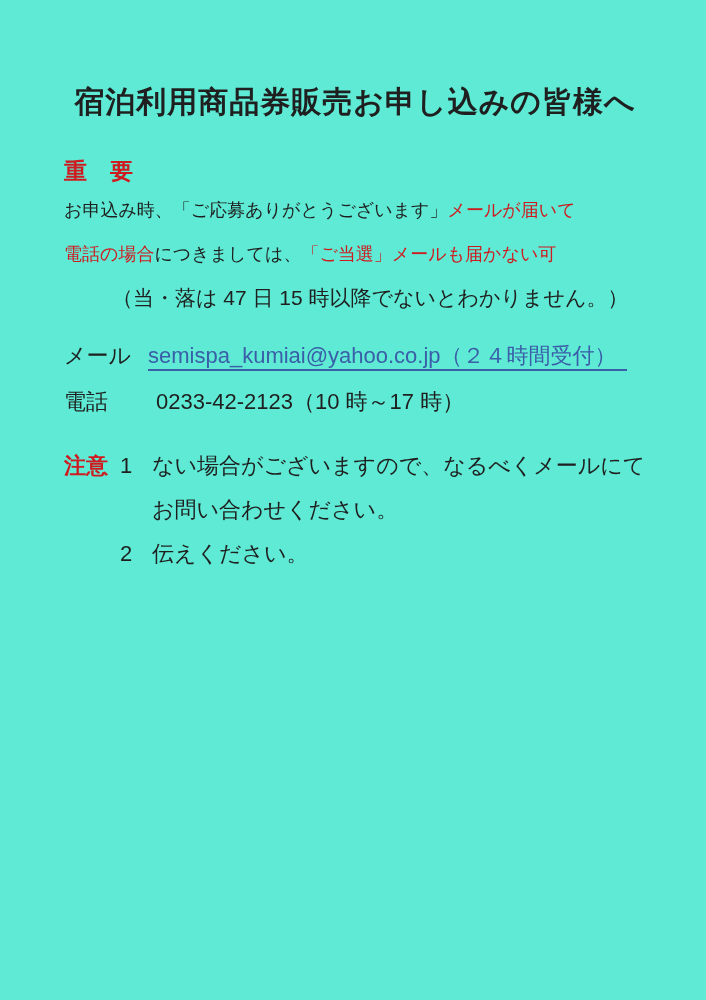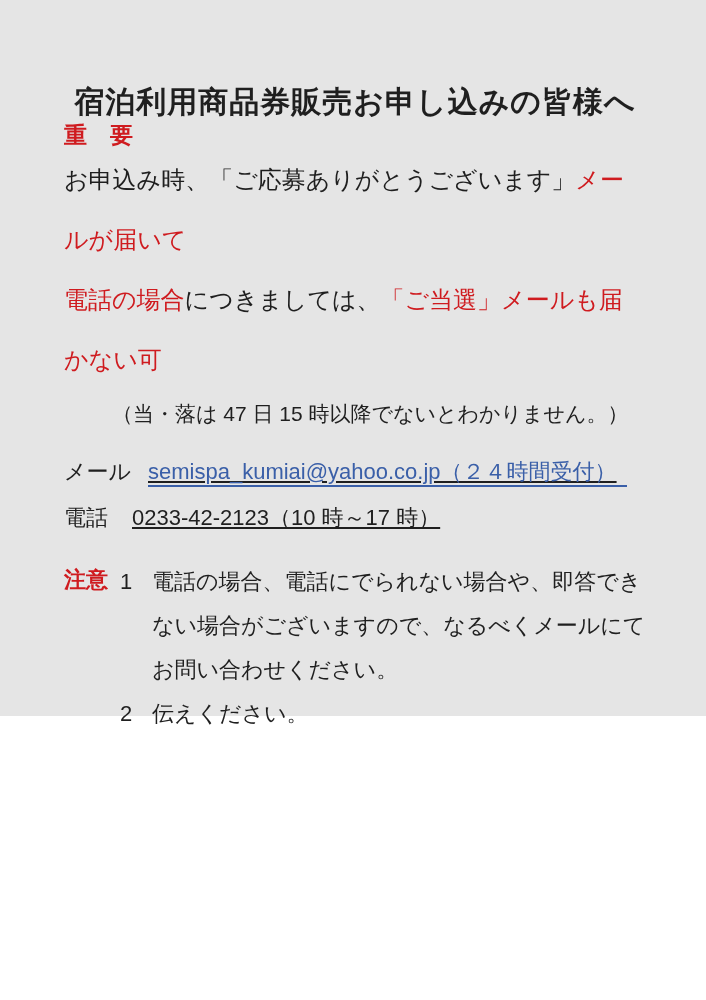--- a/index.html
+++ b/index.html
@@ -9,87 +9,85 @@
   }
   html,body{margin:0;padding:0;background:#ffffff;}
   body{
     width:706px;height:1000px;overflow:hidden;
     font-family:"Liberation Sans","DejaVu Sans",sans-serif;
     color:var(--ink);
     -webkit-font-smoothing:antialiased;
   }
   .page{
     box-sizing:border-box;
-    width:706px;height:716px;
+    width:706px;height:1000px;
     padding:84px 60px 0 64px;
-    background:#e5e5e5;
+    background:#5eead4;
   }
   .title{
     margin:0;
     font-size:30px;
     font-weight:bold;
     line-height:36px;
     text-align:center;
     letter-spacing:1px;
     color:var(--ink);
   }
   .important{
+    margin-top:36px;
     font-size:23px;
     font-weight:bold;
     line-height:30px;
   }
   .para{
     margin-top:2px;
-    font-size:24px;
-    line-height:60px;
-    font-family:Liberation Mono, monospace;
+    font-size:18px;
+    line-height:44px;
   }
   .para.flush{margin-top:0;}
   .line{white-space:pre-wrap;}
   .c-black{color:var(--ink);}
   .c-red{color:var(--red);}
   .note-paren{
     font-size:21px;
     line-height:44px;
     padding-left:48px;
     white-space:pre-wrap;
   }
   .contacts{
     margin-top:13px;
     font-size:22px;
     line-height:46px;
-    text-decoration:underline;
   }
   .contact-label{
     display:inline-block;
     min-width:68px;
     color:var(--ink);
   }
   .email-link{
     color:var(--blue);
     text-decoration:none;
     border-bottom:2px solid var(--blue);
     padding:0 10px 1px 0;
     margin-left:16px;
     cursor:pointer;
     white-space:pre-wrap;
   }
-  .phone-value{white-space:pre-wrap;}
+  .phone-value{white-space:pre-wrap;margin-left:24px;}
   .notes{
     margin-top:19px;
     display:flex;
     align-items:flex-start;
     font-size:22px;
     line-height:44px;
   }
   .notes-label{
     width:56px;
     flex:0 0 56px;
     font-weight:bold;
-    font-family:Liberation Mono, monospace;
   }
   .notes-items{flex:1;}
   .note-item{display:flex;align-items:flex-start;}
   .note-num{
     width:32px;
     flex:0 0 32px;
   }
   .note-body{flex:1;}
 </style>
 </head>
@@ -117,21 +115,20 @@
       <span class="contact-label">電話</span><span class="phone-value">0233-42-2123（10 時～17 時）</span>
     </div>
   </div>
 
   <div class="notes">
     <div class="notes-label c-red">注意</div>
     <div class="notes-items" id="notes-items">
         <div class="note-item">
           <div class="note-num">1</div>
           <div class="note-body">
-            <div class="line"><span class="c-black">電話の場合、電話にでられない場合や、即答でき</span></div>
             <div class="line"><span class="c-black">ない場合がございますので、なるべくメールにて</span></div>
             <div class="line"><span class="c-black">お問い合わせください。</span></div>
           </div>
         </div>
         <div class="note-item">
           <div class="note-num">2</div>
           <div class="note-body">
             <div class="line"><span class="c-black">伝えください。</span></div>
           </div>
         </div>

